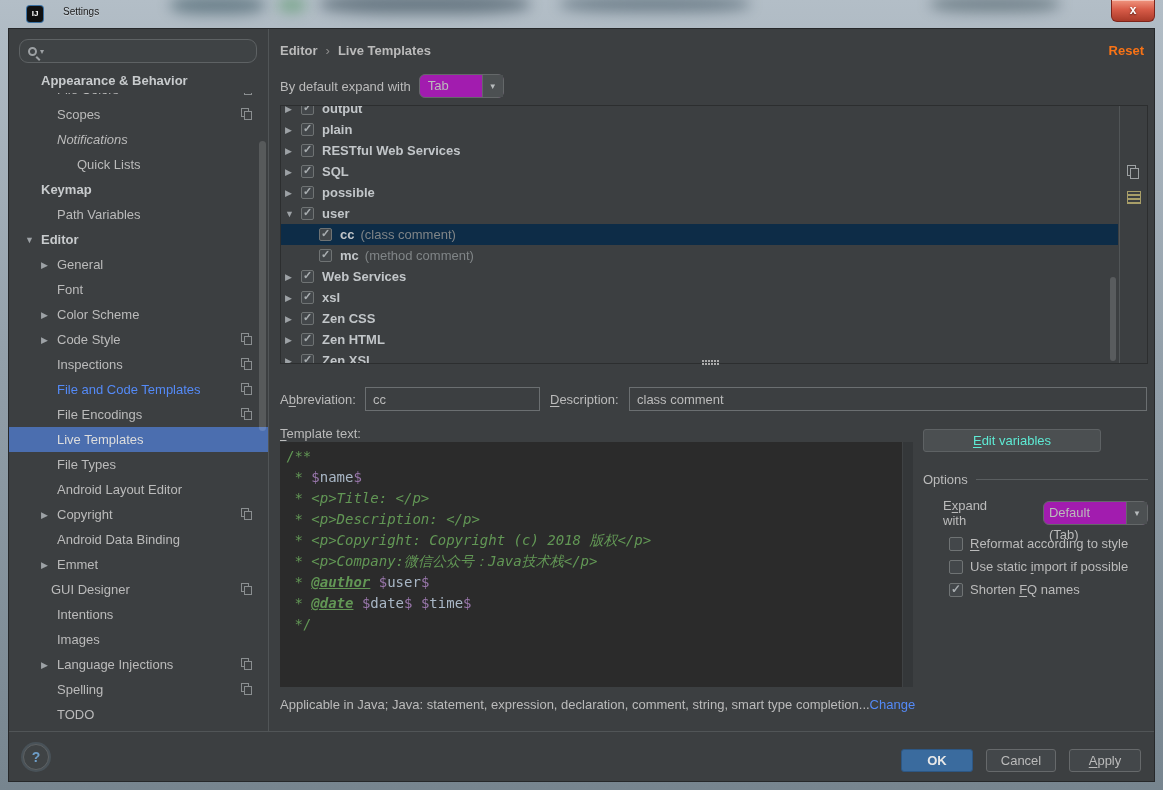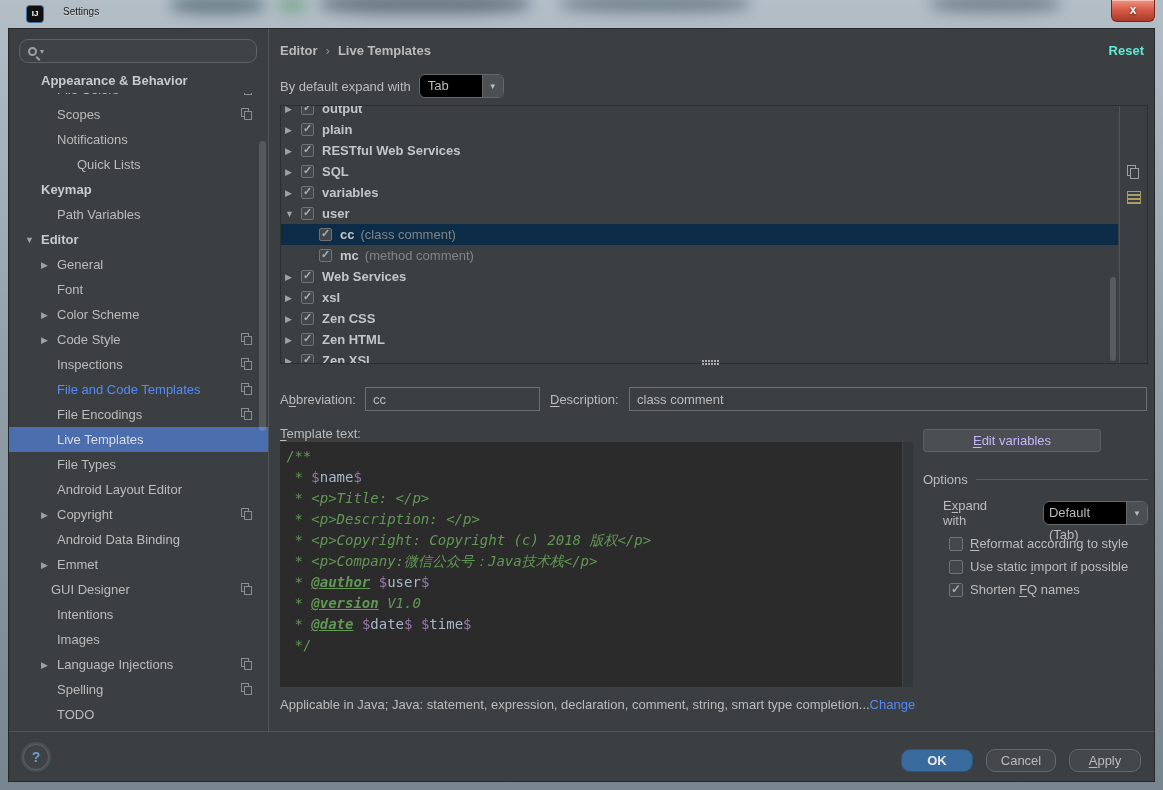--- a/index.html
+++ b/index.html
@@ -48,25 +48,25 @@
   .copy-ic i { position:absolute; display:block; }
   .copy-ic .pb { left:0; top:0; width:8px; height:9px; border:1px solid #8A8E90; }
   .copy-ic .pf { left:3px; top:3px; width:8px; height:9px; border:1px solid #8A8E90; background:#3C3F41; }
   .sb-thumb { position:absolute; right:2px; top:112px; width:7px; height:290px;
     background:rgba(255,255,255,.14); border-radius:4px; }
 
   
   .main { position:absolute; left:261px; top:0; right:0; bottom:50px; }
   .breadcrumb { position:absolute; left:10px; top:14px; font-weight:bold; color:#BBBBBB; }
   .breadcrumb .sep { font-weight:normal; color:#8C8C8C; margin:0 8px; }
-  .reset-link { position:absolute; right:10px; top:14px; color:#5eead4; font-weight:bold; cursor:pointer; }
+  .reset-link { position:absolute; right:10px; top:14px; color:#f97316; font-weight:bold; cursor:pointer; }
   .expand-row { position:absolute; left:10px; top:45px; display:flex; align-items:center; gap:8px; }
 
   .combo { display:inline-flex; height:24px; border:1px solid #646869; border-radius:6px;
-    background:#000000; align-items:stretch; cursor:pointer; }
+    background:#a21caf; align-items:stretch; cursor:pointer; }
   .combo .val { padding:0 8px; line-height:22px; color:#BBBBBB; }
   .combo .arr-btn { width:21px; border-left:1px solid #646869; background:#4C5052; display:flex;
     align-items:center; justify-content:center; color:#B8BCBE; font-size:8px; }
 
   
   .tree-panel { position:absolute; left:10px; top:76px; width:868px; height:259px;
     border:1px solid #2C2E2F; background:#3C3F41; }
   .tree-rows { position:absolute; left:0; top:0; bottom:0; right:29px; overflow:hidden; }
   .t-row { height:21px; display:flex; align-items:center; padding-left:4px; white-space:nowrap; }
   .t-row.first { margin-top:-8px; }
@@ -111,39 +111,39 @@
     font-size:14px; line-height:21px; }
   .s-c  { color:#629755; }
   .s-ci { color:#629755; font-style:italic; }
   .s-tag{ color:#629755; font-weight:bold; font-style:italic; text-decoration:underline; }
   .s-d  { color:#9876AA; }
   .s-v  { color:#A9B7C6; }
 
   
   .opts { position:absolute; left:653px; top:400px; width:225px; }
   .opt-btn { display:block; width:178px; height:23px; background:#4B4F51; border:1px solid #5E6264;
-    border-radius:3px; color:#c4b5fd; font-size:13px; font-family:"Liberation Sans",sans-serif; cursor:pointer; }
+    border-radius:3px; color:#5eead4; font-size:13px; font-family:"Liberation Sans",sans-serif; cursor:pointer; }
   .opt-title { display:flex; align-items:center; margin-top:20px; color:#BBBBBB; }
   .opt-title .line { flex:1; height:1px; background:#5A5E60; margin-left:8px; }
   .exp-row { display:flex; align-items:center; margin-top:11px; margin-left:20px; gap:15px; }
   .chk-row { display:flex; align-items:center; margin-left:26px; margin-top:8px; height:15px; cursor:pointer; }
   .chk-row .cb2 { width:14px; height:14px; border:1px solid #6F7374; border-radius:2px; background:#43474A;
     position:relative; flex:none; margin-right:7px; }
   .chk-row .cb2.checked::after { content:"✓"; position:absolute; left:1px; top:-2px; font-size:12px;
     font-weight:bold; color:#A8ADB0; }
 
   .status-line { position:absolute; left:10px; top:668px; color:#BBBBBB; white-space:nowrap; }
   .status-line .chg { color:#548AF7; cursor:pointer; }
 
   
   .footer { position:absolute; left:0; right:0; bottom:0; height:50px; border-top:1px solid #515557; }
   .help-btn { position:absolute; left:14px; top:12px; width:26px; height:26px; border-radius:50%;
     background:#3F4345; border:1px solid #5E6264; box-shadow:0 0 0 2px rgba(110,140,160,.25);
     color:#6E9EC8; font-weight:bold; font-size:14px; text-align:center; line-height:24px; cursor:pointer; }
-  .btn { position:absolute; top:17px; height:23px; border-radius:9px; text-align:center; line-height:21px;
+  .btn { position:absolute; top:17px; height:23px; border-radius:3px; text-align:center; line-height:21px;
     font-size:13px; cursor:pointer; color:#BBBBBB; background:#43474A; border:1px solid #66696B; }
   .btn.primary { background:#3A6B9E; border-color:#2D5784; color:#E8E8E8; font-weight:bold; }
   .btn-ok { left:892px; width:72px; }
   .btn-cancel { left:977px; width:70px; }
   .btn-apply { left:1060px; width:72px; }
   u { text-underline-offset:2px; }
 </style>
 </head>
 <body>
 
@@ -181,21 +181,21 @@
             </span>
           </div>
           <div class="sb-row" style="padding-left: 32px;">
             <span class="arr"></span>
             <span class="lbl">Scopes</span>
             <span class="copy-ic">
               <i class="pb"></i>
               <i class="pf"></i>
             </span>
           </div>
-          <div class="sb-row" style="padding-left: 32px;">
+          <div class="sb-row" style="padding-left: 32px; font-style: italic;">
             <span class="arr"></span>
             <span class="lbl">Notifications</span>
           </div>
           <div class="sb-row" style="padding-left: 52px;">
             <span class="arr"></span>
             <span class="lbl">Quick Lists</span>
           </div>
           <div class="sb-row" style="padding-left: 16px;">
             <span class="arr"></span>
             <span class="lbl b">Keymap</span>
@@ -352,21 +352,21 @@
               <span class="name">RESTful Web Services</span>
             </div>
             <div class="t-row">
               <span class="arr">▶</span>
               <span class="cb checked"></span>
               <span class="name">SQL</span>
             </div>
             <div class="t-row">
               <span class="arr">▶</span>
               <span class="cb checked"></span>
-              <span class="name">variables</span>
+              <span class="name">possible</span>
             </div>
             <div class="t-row">
               <span class="arr">▼</span>
               <span class="cb checked"></span>
               <span class="name">user</span>
             </div>
             <div class="t-row child sel">
               <span class="arr"></span>
               <span class="cb checked"></span>
               <span class="name">cc</span>
@@ -441,21 +441,20 @@
 
       <div class="editor">
         <div id="code-area">
             <div class="code-line"><span class="s-c">/**</span></div>
             <div class="code-line"><span class="s-c"> * </span><span class="s-d">$</span><span class="s-v">name</span><span class="s-d">$</span></div>
             <div class="code-line"><span class="s-c"> * </span><span class="s-ci">&lt;p&gt;Title: &lt;/p&gt;</span></div>
             <div class="code-line"><span class="s-c"> * </span><span class="s-ci">&lt;p&gt;Description: &lt;/p&gt;</span></div>
             <div class="code-line"><span class="s-c"> * </span><span class="s-ci">&lt;p&gt;Copyright: Copyright (c) 2018 版权&lt;/p&gt;</span></div>
             <div class="code-line"><span class="s-c"> * </span><span class="s-ci">&lt;p&gt;Company:微信公众号：Java技术栈&lt;/p&gt;</span></div>
             <div class="code-line"><span class="s-c"> * </span><span class="s-tag">@author</span><span class="s-c"> </span><span class="s-d">$</span><span class="s-v">user</span><span class="s-d">$</span></div>
-            <div class="code-line"><span class="s-c"> * </span><span class="s-tag">@version</span><span class="s-ci"> V1.0</span></div>
             <div class="code-line"><span class="s-c"> * </span><span class="s-tag">@date</span><span class="s-c"> </span><span class="s-d">$</span><span class="s-v">date</span><span class="s-d">$</span><span class="s-c"> </span><span class="s-d">$</span><span class="s-v">time</span><span class="s-d">$</span></div>
             <div class="code-line"><span class="s-c"> */</span></div>
           </div>
         <div class="ed-track"></div>
       </div>
 
       <div class="opts">
         <button class="opt-btn"><u>E</u>dit variables</button>
         <div class="opt-title">
           <span>Options</span>

